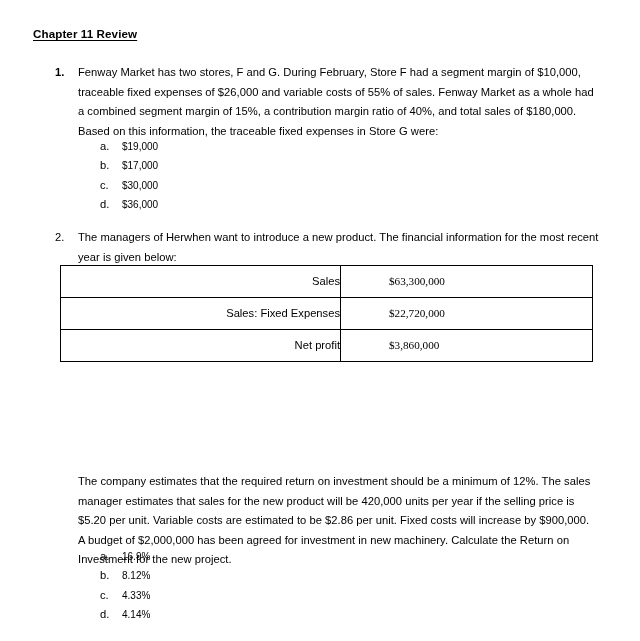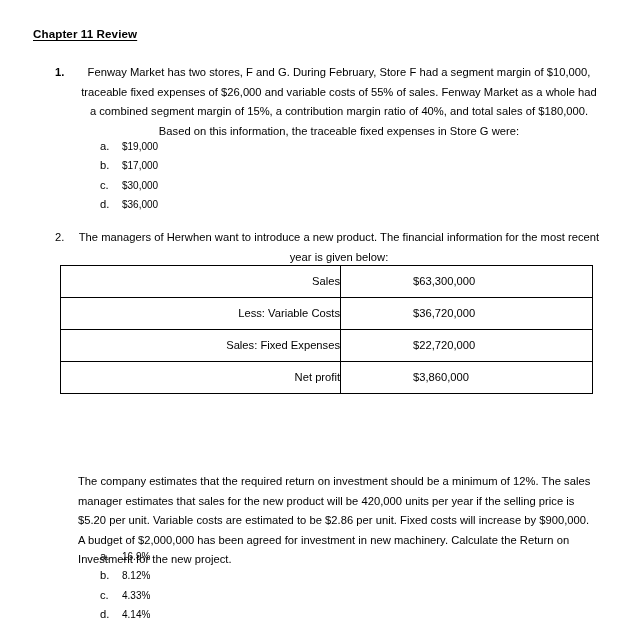--- a/index.html
+++ b/index.html
@@ -54,21 +54,21 @@
     width: 23px;
     flex: 0 0 23px;
     font-size: 11.2px;
     line-height: 19.6px;
   }
   #question-1 .q-marker { font-weight: bold; }
   .q-body {
     flex: 1 1 auto;
     font-size: 11.2px;
     line-height: 19.6px;
-    text-align: center;
+    text-align: left;
     letter-spacing: 0.02px;
   }
 
   
   .options {
     position: absolute;
     left: 100px;
   }
   #options-1 { top: 141px; }
   #options-2 { top: 551px; }
@@ -104,21 +104,22 @@
     padding: 0;
     vertical-align: middle;
     font-size: 11.2px;
   }
   .fin-table td.label-cell {
     width: 254px;
     padding-left: 25px;
     text-align: right;
   }
   .fin-table td.value-cell {
-    padding-left: 72px;
+    padding-left: 48px;
+    font-family: Liberation Serif, serif;
   }
 
   
   .trailing-paragraph {
     position: absolute;
     left: 78px;
     top: 472px;
     width: 518px;
     font-size: 11.2px;
     line-height: 19.6px;
@@ -164,24 +165,20 @@
       <div class="q-marker">2.</div>
       <div class="q-body">The managers of Herwhen want to introduce a new product.  The financial information for the most recent year is given below:</div>
     </div>
   </div>
 
   <table class="fin-table">
     <tbody>
       <tr>
         <td class="label-cell">Sales</td>
         <td class="value-cell">$63,300,000</td>
-      </tr>
-      <tr>
-        <td class="label-cell">Less:  Variable Costs</td>
-        <td class="value-cell">$36,720,000</td>
       </tr>
       <tr>
         <td class="label-cell">Sales:  Fixed Expenses</td>
         <td class="value-cell">$22,720,000</td>
       </tr>
       <tr>
         <td class="label-cell">Net profit</td>
         <td class="value-cell">$3,860,000</td>
       </tr>
     </tbody>

